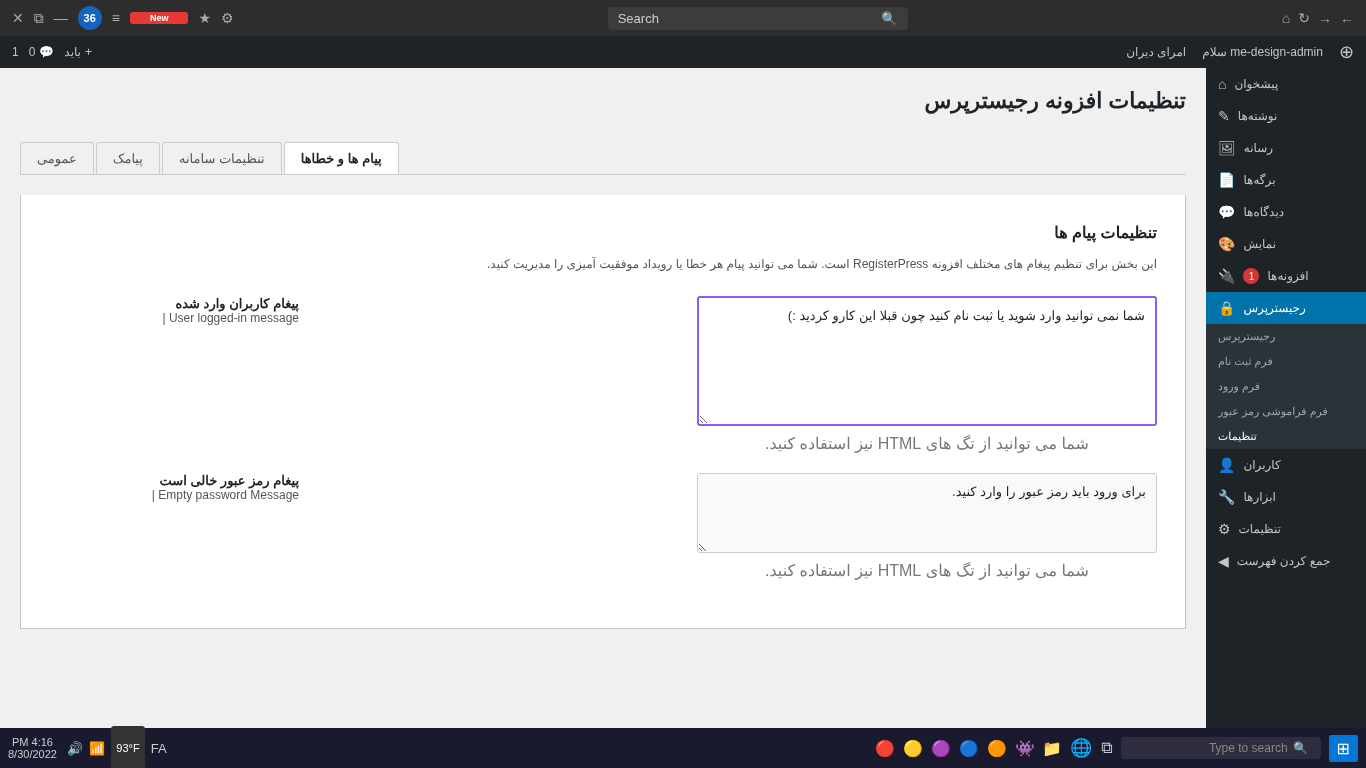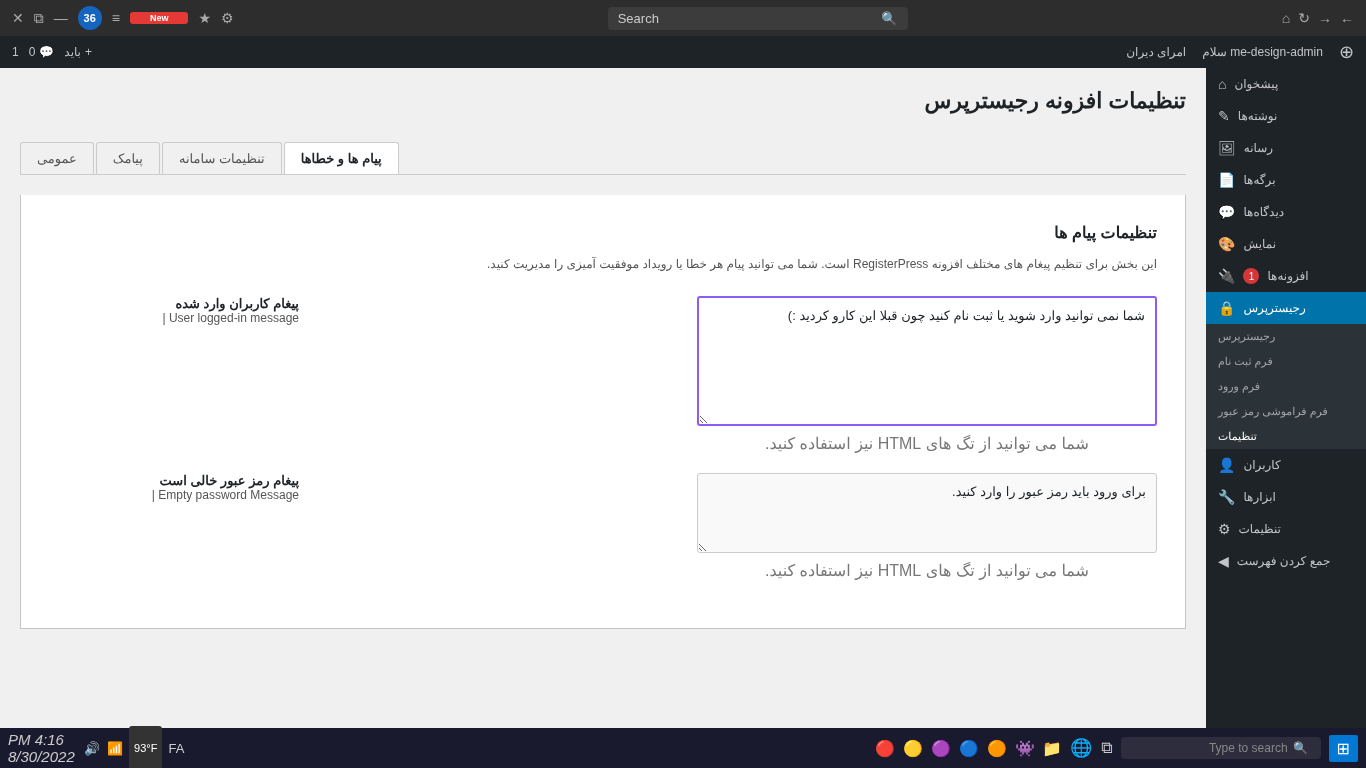--- a/index.html
+++ b/index.html
@@ -335,23 +335,22 @@
       font-size: 16px;
       cursor: pointer;
     }
     .taskbar-right {
       display: flex;
       align-items: center;
       gap: 10px;
     }
     .taskbar-time {
       color: #ccc;
-      font-size: 15px;
-      text-align: left;
-      font-style: italic;
+      font-size: 11px;
+      text-align: center;
     }
     .taskbar-tray {
       display: flex;
       align-items: center;
       gap: 6px;
     }
     .tray-icon {
       color: #ccc;
       font-size: 13px;
     }

